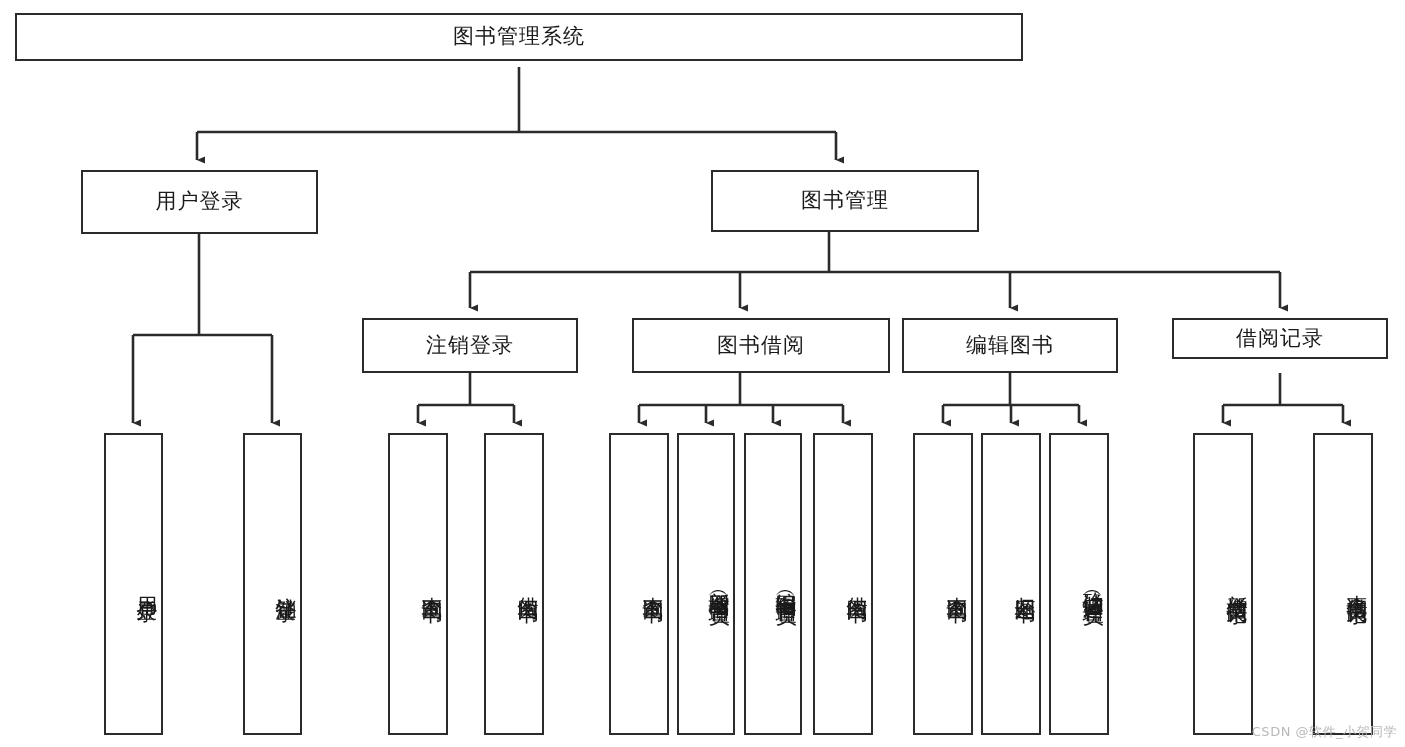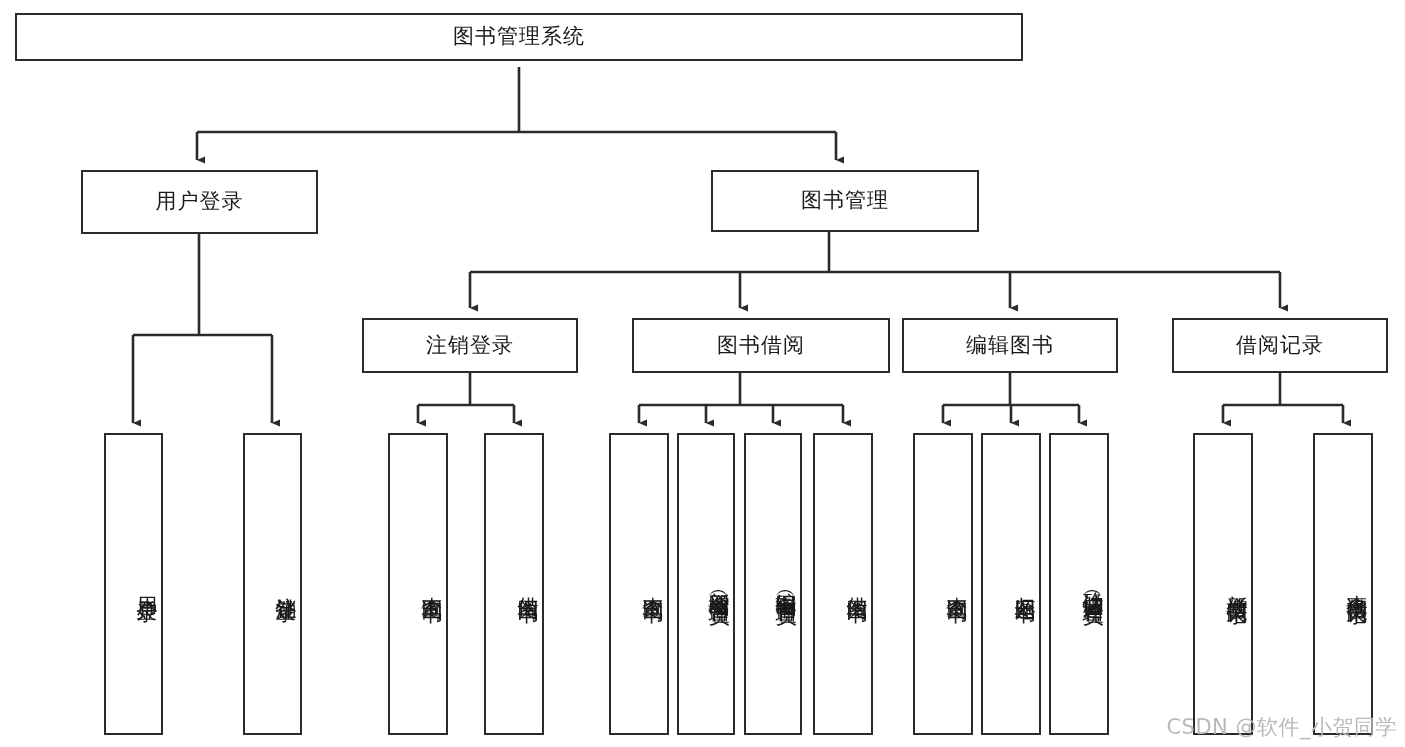--- a/index.html
+++ b/index.html
@@ -58,21 +58,21 @@
     text-orientation: upright;
     display: block;
   }
   .node .label {
     display: block;
   }
   #watermark {
     position: absolute;
     right: 8px;
     bottom: 6px;
-    font-size: 21px;
+    font-size: 13px;
     color: #b9b9b9;
     letter-spacing: 0.5px;
     z-index: 3;
     white-space: nowrap;
   }
 </style>
 </head>
 <body>
 
 <div id="diagram-root">
@@ -145,21 +145,21 @@
   </div>
 
   <div class="node horiz" style="left:632px; top:318px; width:258px; height:55px;">
     <span class="label">图书借阅</span>
   </div>
 
   <div class="node horiz" style="left:902px; top:318px; width:216px; height:55px;">
     <span class="label">编辑图书</span>
   </div>
 
-  <div class="node horiz" style="left:1172px; top:318px; width:216px; height:55px;">
+  <div class="node horiz" style="left:1172px; top:318px; width:216px; height:41px;">
     <span class="label">借阅记录</span>
   </div>
 
   <div class="node vert" style="left:104px; top:433px; width:59px; height:302px;">
     <span class="label">用户登录</span>
   </div>
 
   <div class="node vert" style="left:243px; top:433px; width:59px; height:302px;">
     <span class="label">注销登录</span>
   </div>

